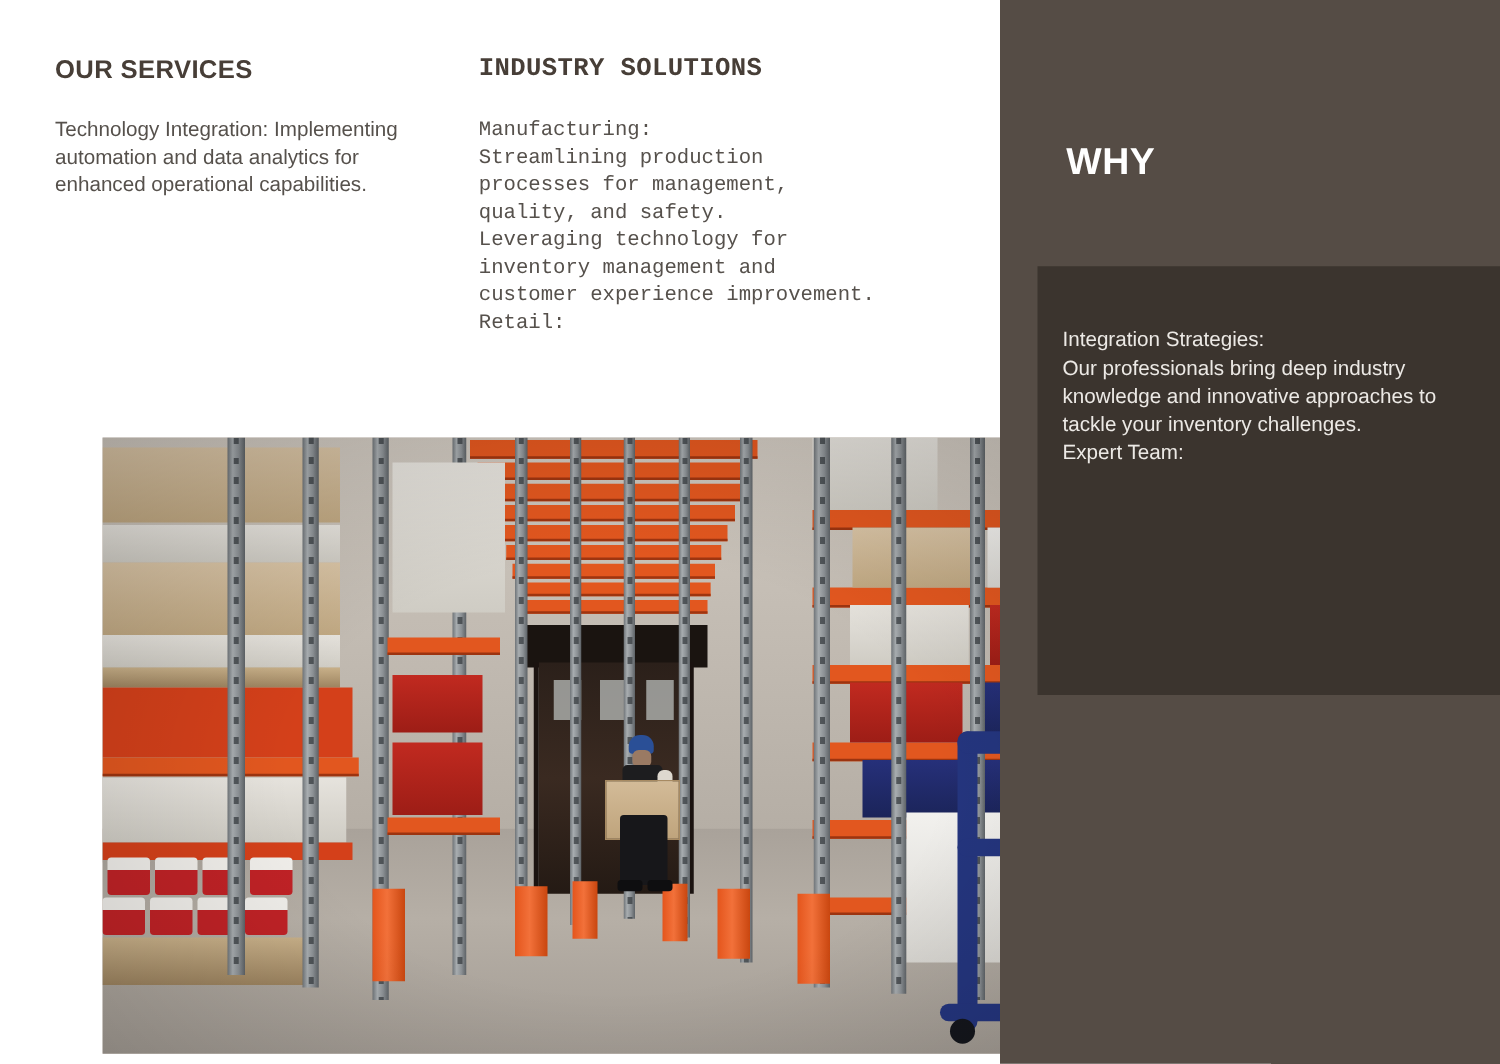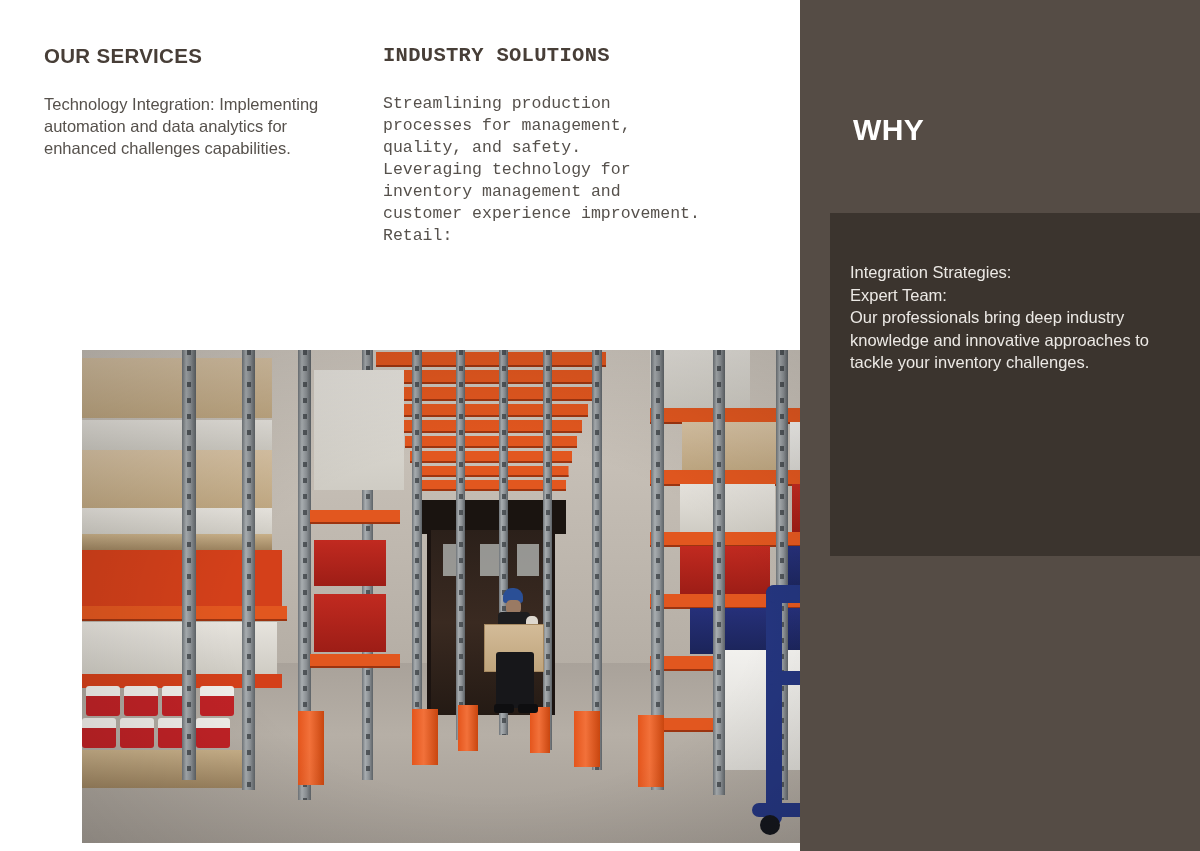--- a/index.html
+++ b/index.html
@@ -265,27 +265,28 @@
   }
 </style>
 </head>
 <body>
 
 <div id="page">
 
   <section class="col col-services">
     <h2 class="col-title">OUR SERVICES</h2>
     <div class="col-body">
-      <p>Technology Integration: Implementing automation and data analytics for enhanced challenges capabilities.</p>
+      <p>Technology Integration: Implementing automation and data analytics for enhanced operational capabilities.</p>
     </div>
   </section>
 
   <section class="col col-industry">
     <h2 class="col-title">INDUSTRY SOLUTIONS</h2>
     <div class="col-body">
+      <p>Manufacturing:</p>
       <p>Streamlining production processes for management, quality, and safety.</p>
       <p>Leveraging technology for inventory management and customer experience improvement.</p>
       <p>Retail:</p>
     </div>
   </section>
 
   <figure class="photo">
     <div class="photo-scene">
 
       <div class="backwall"></div>
@@ -402,19 +403,19 @@
   </figure>
 
   <aside class="right-panel">
     <h1 class="right-panel-heading">
       <span class="line">WHY</span>
     </h1>
 
     <div class="right-card">
       <div class="right-card-body">
         <p>Integration Strategies:</p>
+        <p>Our professionals bring deep industry knowledge and innovative approaches to tackle your inventory challenges.</p>
         <p>Expert Team:</p>
-        <p>Our professionals bring deep industry knowledge and innovative approaches to tackle your inventory challenges.</p>
       </div>
     </div>
   </aside>
 
 </div>
 
 </body></html>

